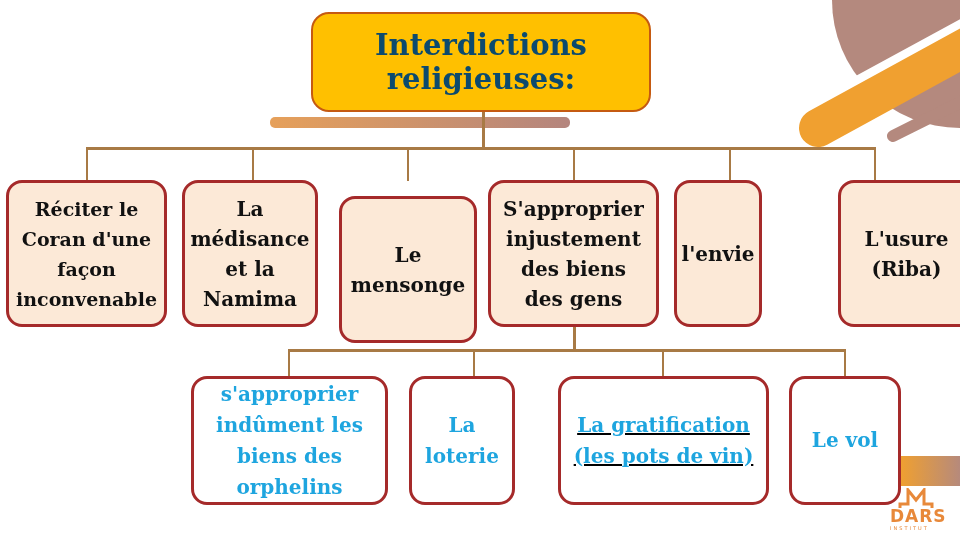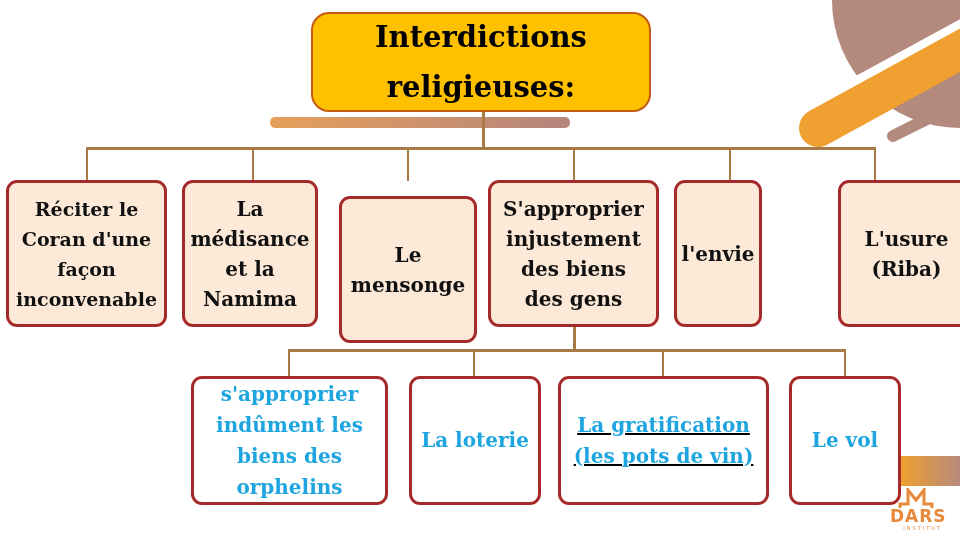--- a/index.html
+++ b/index.html
@@ -11,26 +11,26 @@
   .abs { position: absolute; }
   .line { position: absolute; background: #A87A45; }
   .title-box {
     position: absolute; left: 311px; top: 12px; width: 340px; height: 100px;
     background: #FFC000; border: 2px solid #C55A11; border-radius: 18px;
     box-sizing: border-box;
     display: flex; align-items: center; justify-content: center; text-align: center;
     z-index: 3;
   }
   .title-box span {
-    font-weight: bold; font-size: 29px; line-height: 50px; color: #000000;
+    font-weight: bold; font-size: 29px; line-height: 34px; color: #0c4a6e;
     white-space: pre-line;
   }
   .node {
     position: absolute; box-sizing: border-box;
-    border: 3px solid #A52A2A; border-radius: 11px;
+    border: 3px solid #A52A2A; border-radius: 16px;
     display: flex; align-items: center; justify-content: center; text-align: center;
     z-index: 3;
   }
   .node.top { background: #FCE9D7; top: 180px; height: 147px; }
   .node.bottom { background: #ffffff; top: 376px; height: 129px; }
   .node span {
     font-weight: bold; white-space: pre-line;
   }
   .node.top span { color: #111; font-size: 20px; line-height: 30px; }
   .node.bottom span { color: #1EA5DF; font-size: 20px; line-height: 31px; }
@@ -114,30 +114,30 @@
 <div class="line" style="left:473px;top:349px;width:2px;height:28px;z-index:2;"></div>
 <div class="line" style="left:662px;top:349px;width:2px;height:28px;z-index:2;"></div>
 <div class="line" style="left:844px;top:349px;width:2px;height:28px;z-index:2;"></div>
 
 <div class="node bottom" style="left:191px;width:197px;">
   <span>s'approprier
 indûment les
 biens des
 orphelins</span>
 </div>
-<div class="node bottom" style="left:409px;width:132px;">
+<div class="node bottom" style="left:409px;width:106px;">
   <span>La loterie</span>
 </div>
 <div class="node bottom" style="left:558px;width:211px;text-decoration:underline;">
   <span>La gratification
 (les pots de vin)</span>
 </div>
 <div class="node bottom" style="left:789px;width:112px;">
   <span>Le vol</span>
 </div>
 
-<div class="abs" style="left:890px;top:488px;width:52px;height:52px;z-index:4;text-align:right;">
+<div class="abs" style="left:890px;top:488px;width:52px;height:52px;z-index:4;text-align:left;">
   <svg width="40" height="20" viewBox="0 0 40 20" style="display:block;margin:0 auto;">
     <path d="M4 20 L4 16 L12 16 L12 2 L20 12 L28 2 L28 16 L36 16 L36 20" fill="none" stroke="#E8893A" stroke-width="3"></path>
   </svg>
   <div style="font-family:'DejaVu Sans','Liberation Sans',sans-serif;font-weight:bold;font-size:17px;line-height:17px;color:#E8893A;letter-spacing:1px;">DARS</div>
   <div style="font-family:'DejaVu Sans','Liberation Sans',sans-serif;font-size:5px;line-height:6px;color:#E8893A;letter-spacing:2px;">INSTITUT</div>
 </div>
 
 </body></html>

